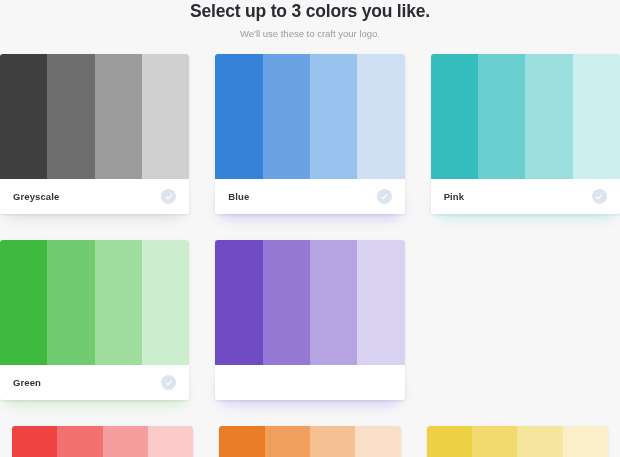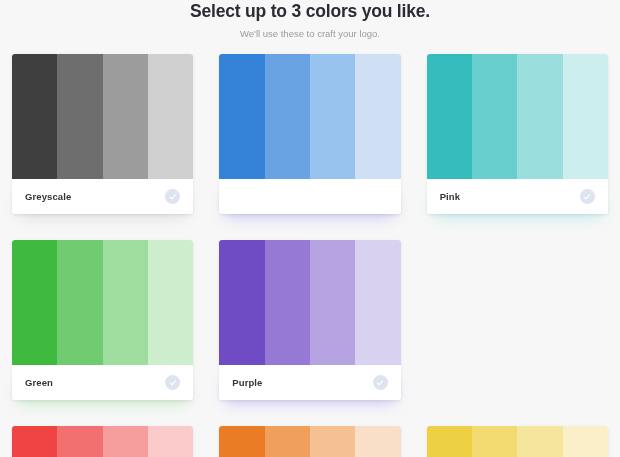--- a/index.html
+++ b/index.html
@@ -28,21 +28,21 @@
   }
   .page-subtitle {
     font-size: 9.5px;
     color: #9a9aa2;
     margin: 6px 0 8px 0;
     line-height: 12px;
   }
 
   .grid {
     margin-top: 14px;
-    padding: 0 12px;
+    padding: 0 0;
     display: grid;
     grid-template-columns: repeat(3, 1fr);
     column-gap: 26px;
     row-gap: 26px;
   }
 
   .palette-card {
     position: relative;
     background: #ffffff;
     border-radius: 3px;
@@ -151,20 +151,28 @@
     </div>
     <div class="palette-card">
       <div class="card-shadow" style="background: rgb(141, 139, 245);"></div>
       <div class="card-inner">
         <div class="swatches">
           <div class="swatch" style="background: rgb(53, 131, 216);"></div>
           <div class="swatch" style="background: rgb(106, 163, 227);"></div>
           <div class="swatch" style="background: rgb(151, 195, 238);"></div>
           <div class="swatch" style="background: rgb(207, 224, 245);"></div>
         </div>
+        <div class="card-footer">
+          <span class="card-label">Blue</span>
+          <span class="check-circle" style="background: rgb(221, 227, 239);">
+            <svg width="8" height="8" viewBox="0 0 10 10" aria-hidden="true">
+              <path d="M1.6 5.2 L3.8 7.2 L8.3 2.4" fill="none" stroke="#ffffff" stroke-width="1.4" stroke-linecap="round" stroke-linejoin="round"></path>
+            </svg>
+          </span>
+        </div>
       </div>
     </div>
     <div class="palette-card">
       <div class="card-shadow" style="background: rgb(127, 217, 217);"></div>
       <div class="card-inner">
         <div class="swatches">
           <div class="swatch" style="background: rgb(53, 188, 189);"></div>
           <div class="swatch" style="background: rgb(104, 206, 206);"></div>
           <div class="swatch" style="background: rgb(154, 222, 221);"></div>
           <div class="swatch" style="background: rgb(205, 238, 238);"></div>
@@ -200,28 +208,20 @@
     </div>
     <div class="palette-card">
       <div class="card-shadow" style="background: rgb(160, 141, 240);"></div>
       <div class="card-inner">
         <div class="swatches">
           <div class="swatch" style="background: rgb(111, 76, 196);"></div>
           <div class="swatch" style="background: rgb(149, 121, 213);"></div>
           <div class="swatch" style="background: rgb(182, 164, 226);"></div>
           <div class="swatch" style="background: rgb(217, 209, 240);"></div>
         </div>
-        <div class="card-footer">
-          <span class="card-label">Purple</span>
-          <span class="check-circle" style="background: rgb(221, 227, 239);">
-            <svg width="8" height="8" viewBox="0 0 10 10" aria-hidden="true">
-              <path d="M1.6 5.2 L3.8 7.2 L8.3 2.4" fill="none" stroke="#ffffff" stroke-width="1.4" stroke-linecap="round" stroke-linejoin="round"></path>
-            </svg>
-          </span>
-        </div>
       </div>
     </div>
   </div>
 
 <div class="grid-partial" id="palette-grid-partial">
     <div class="palette-card partial">
       <div class="card-inner">
         <div class="swatches">
           <div class="swatch" style="background: rgb(239, 68, 68);"></div>
           <div class="swatch" style="background: rgb(242, 112, 112);"></div>

